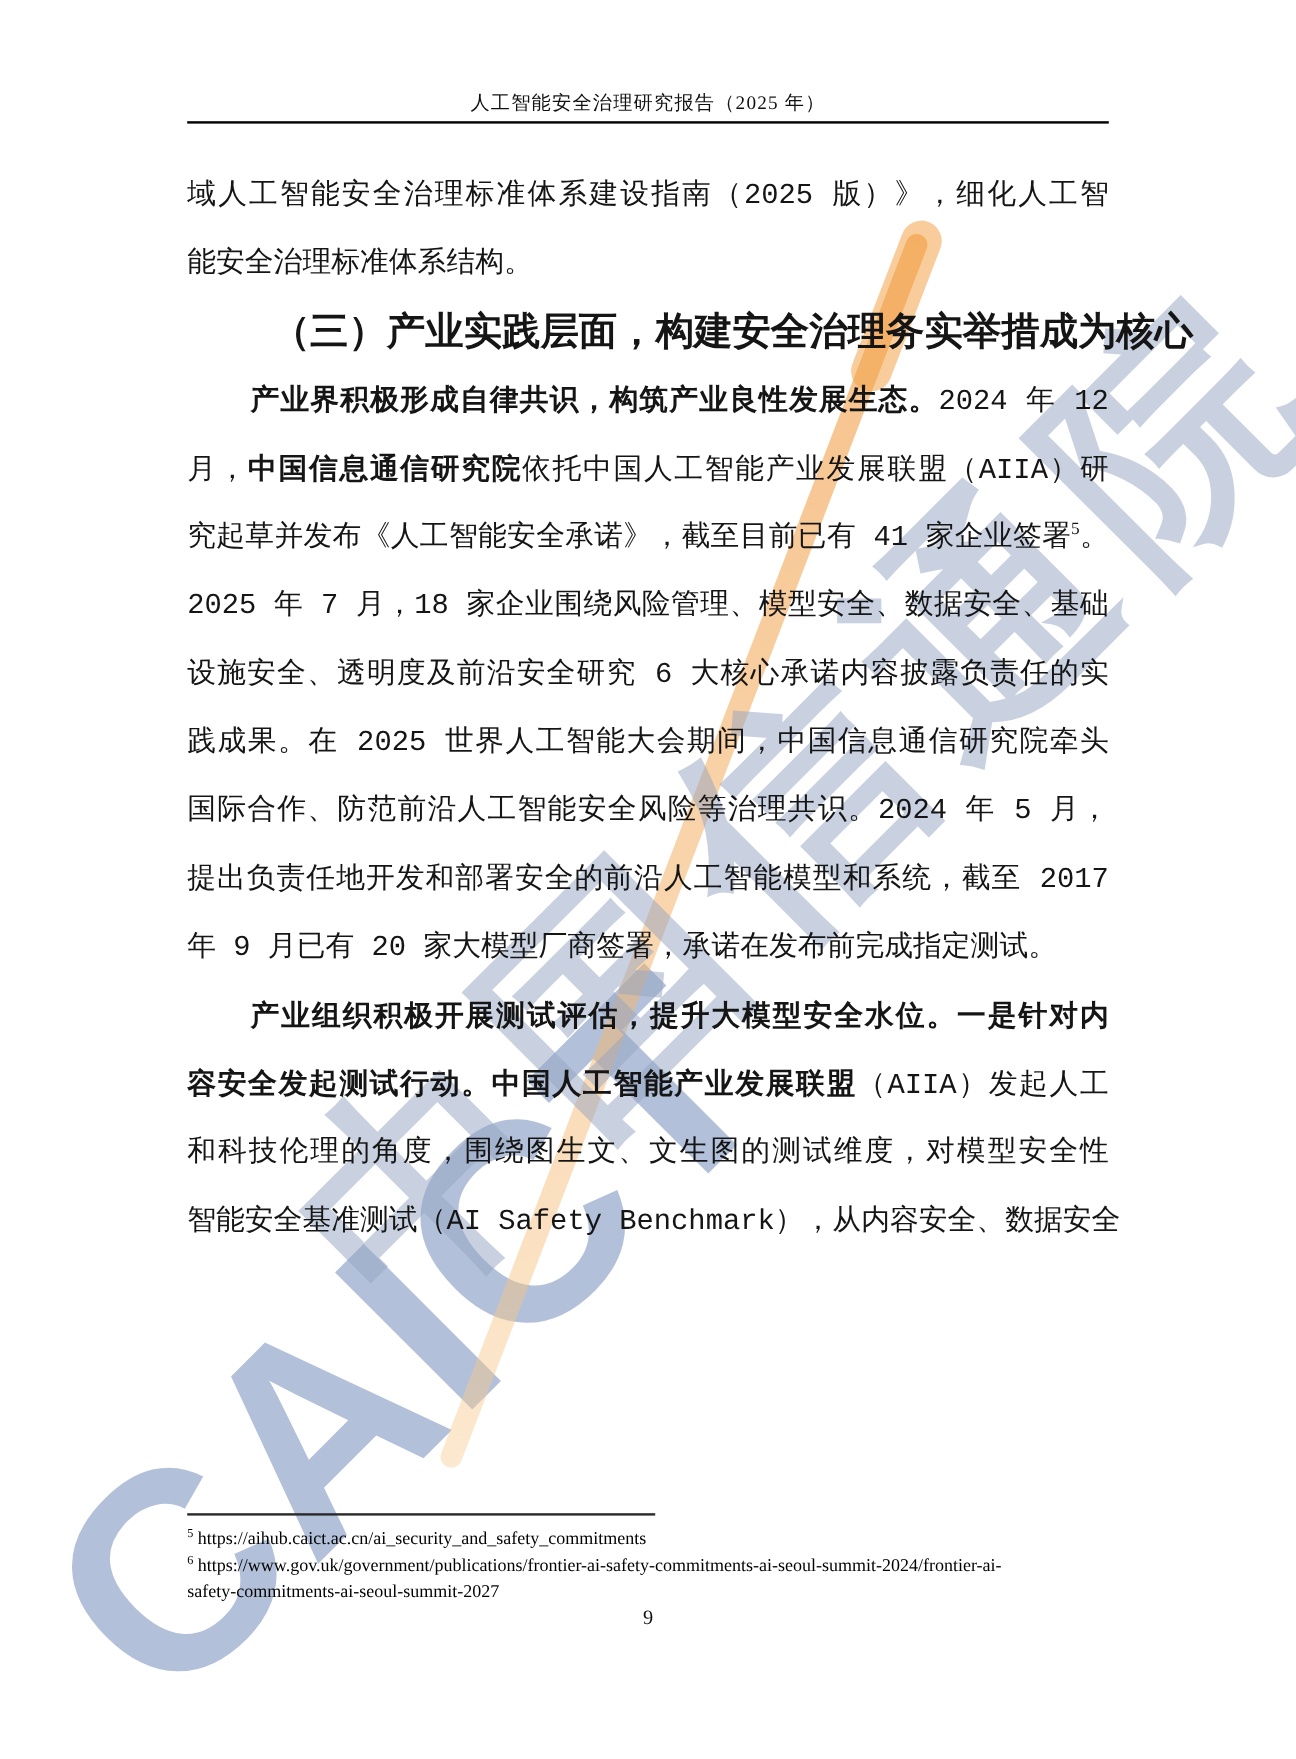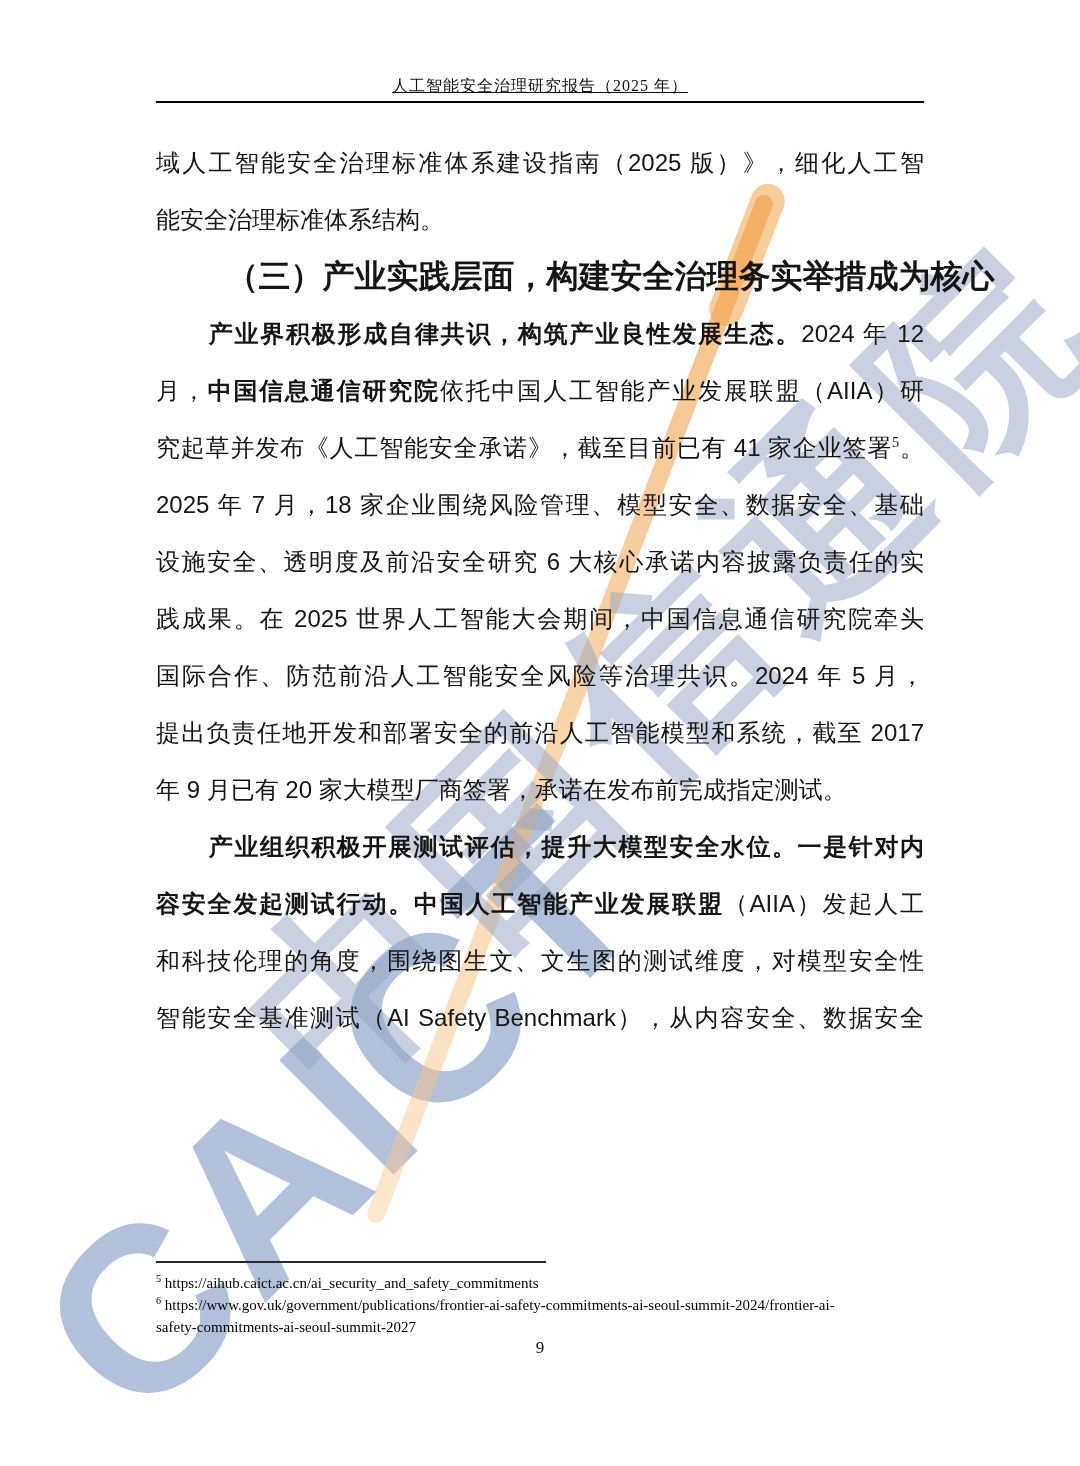--- a/index.html
+++ b/index.html
@@ -44,21 +44,21 @@
     position: absolute; left: 672px; top: 238px;
     width: 150px; height: 34px; border-radius: 17px;
     background: rgba(243, 163, 72, 0.55);
     transform: rotate(-69deg);
   }
 
   
   .header-title {
     position: absolute; top: 76px; left: 156px; width: 768px;
     text-align: center; font-size: 16px; letter-spacing: 1px;
-    color: #111; z-index: 2; text-decoration: underline;
+    color: #111; z-index: 2;
   }
   .header-rule {
     position: absolute; top: 101px; left: 156px; width: 768px; height: 2px;
     background: #000; z-index: 2;
   }
 
   
   .body-text {
     position: absolute; top: 134px; left: 156px; width: 768px; z-index: 2;
   }
@@ -68,21 +68,21 @@
     text-align: justify; text-align-last: justify;
     text-justify: inter-character;
     white-space: nowrap;
   }
   .line.left { text-align: right; text-align-last: left; }
   .line.indent { text-indent: 2.2em; }
   .line.heading {
     font-size: 32px; font-weight: bold;
     font-family: "Liberation Serif", "DejaVu Serif", serif;
   }
-  .s-serif { font-family: Liberation Sans, sans-serif; }
+  .s-serif { font-family: Liberation Mono, monospace; }
   .s-bold  { font-family: "Liberation Sans", "DejaVu Sans", sans-serif; font-weight: bold; }
   sup.s-sup { font-size: 0.6em; line-height: 0; vertical-align: super; font-family: "Liberation Serif", serif; }
 
   
   .footnote-sep {
     position: absolute; top: 1261px; left: 156px; width: 390px; height: 2px;
     background: #2a2a2a; z-index: 2;
   }
   .footnotes {
     position: absolute; top: 1272px; left: 156px; width: 790px; z-index: 2;

